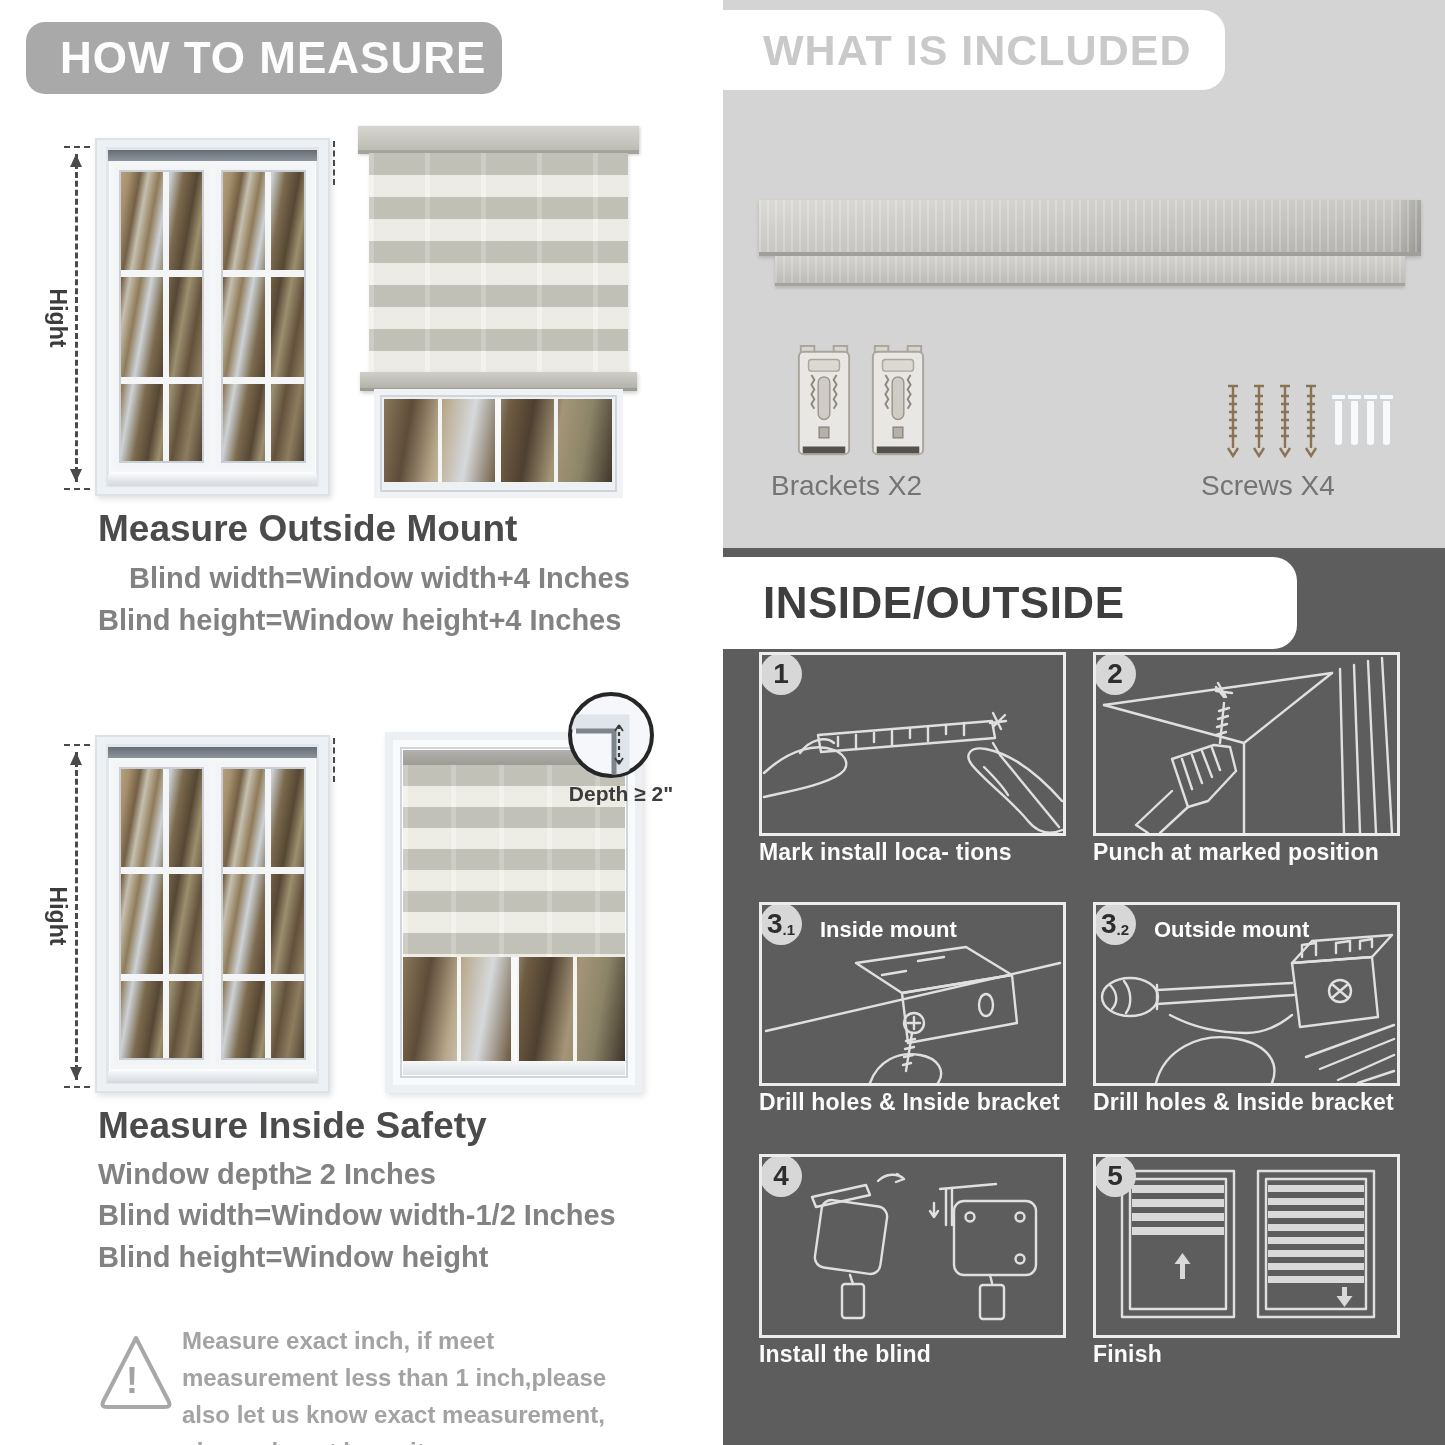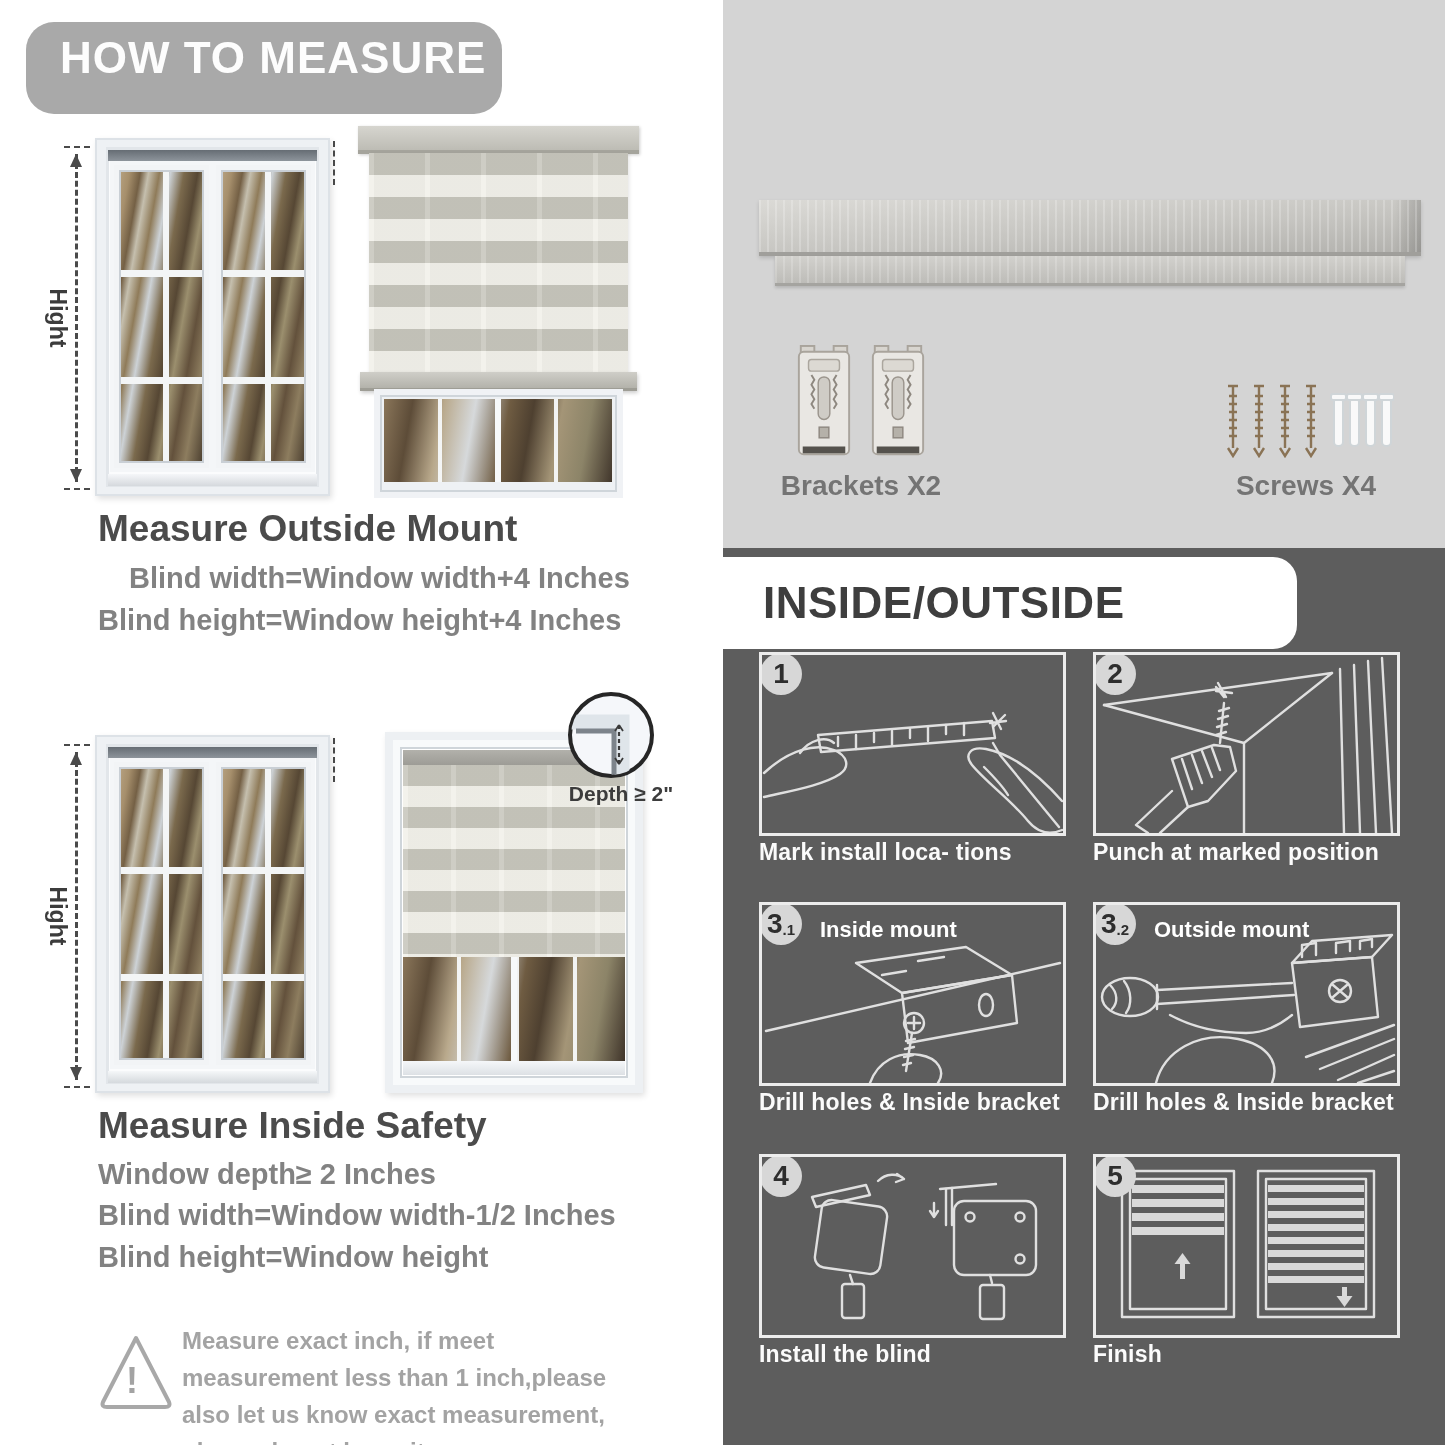--- a/index.html
+++ b/index.html
@@ -1,21 +1,21 @@
 <!DOCTYPE html>
 <html><head>
 <meta charset="utf-8">
 <style>
   html,body{margin:0;padding:0;background:#fff;}
   .canvas{position:relative;width:1445px;height:1445px;background:#fff;overflow:hidden;
           font-family:"Liberation Sans","DejaVu Sans",sans-serif;}
   .abs{position:absolute;}
 
   
-  .pill-left{left:26px;top:22px;width:476px;height:92px;background:#a9a9a9;border-radius:28px;
+  .pill-left{left:26px;top:22px;width:476px;height:72px;background:#a9a9a9;border-radius:19px;
              color:#fdfdfd;font-size:44px;font-weight:bold;line-height:72px;padding-left:34px;
              letter-spacing:1px;box-sizing:border-box;}
   .h-dim{height:36px;margin-top:43px;}
   .h-dim .dline{position:absolute;left:8px;right:8px;top:16px;border-top:3px dashed #4a4a4a;}
   .h-dim .dlabel{position:absolute;left:50%;top:17px;transform:translate(-50%,-50%);
                  background:#fff;padding:0 10px;font-size:23px;font-weight:bold;color:#3c3c3c;}
   .h-dim .ah-l{position:absolute;left:2px;top:11px;width:0;height:0;
                border:6px solid transparent;border-right:13px solid #4a4a4a;}
   .h-dim .ah-r{position:absolute;right:2px;top:11px;width:0;height:0;
                border:6px solid transparent;border-left:13px solid #4a4a4a;}
@@ -98,22 +98,22 @@
             linear-gradient(176deg,#dbdad6 0%,#c6c5c1 55%,#b1b0ac 100%);
           box-shadow:inset 0 -4px 0 #a09f9b,0 2px 4px rgba(0,0,0,.15);}
   .hr-bottom{position:absolute;left:52px;top:256px;width:630px;height:30px;
           background:
             repeating-linear-gradient(to right, rgba(255,255,255,.18) 0 2px, transparent 2px 8px),
             linear-gradient(#d2d1cd,#bbbab6);
           box-shadow:inset 0 -3px 0 #a5a4a0,0 2px 3px rgba(0,0,0,.15);}
   .inc-item{position:absolute;top:340px;height:170px;}
   .inc-icons{position:absolute;top:0;left:0;right:0;height:122px;display:flex;
              align-items:flex-end;justify-content:center;gap:16px;}
-  .inc-label{position:absolute;top:130px;left:0;right:0;text-align:center;
-             color:#747474;font-size:28px;font-weight:bold;}
+  .inc-label{position:absolute;top:130px;left:0;right:0;text-align:left;
+             color:#747474;font-size:28px;font-weight:normal;}
 
   
   .panel-mount{left:723px;top:548px;width:722px;height:897px;background:#5d5d5d;}
   .pill-mount{position:absolute;left:0;top:9px;width:574px;height:92px;background:#fff;
               border-radius:0 24px 24px 0;color:#3e3e3e;font-size:44px;font-weight:bold;
               line-height:92px;padding-left:40px;letter-spacing:.5px;box-sizing:border-box;}
   .step{position:absolute;width:307px;}
   .frame{position:relative;height:184px;border:3px solid #ececec;box-sizing:border-box;
          overflow:hidden;background:#5d5d5d;}
   .frame svg{position:absolute;inset:0;}
@@ -240,20 +240,23 @@
       <svg width="76" height="84" viewBox="0 0 76 84">
         <path d="M38,8 L71,72 Q73,77 67,77 L9,77 Q3,77 5,72 Z" fill="none" stroke="#a8a8a8" stroke-width="4" stroke-linejoin="round"></path>
       </svg>
       <span class="warn-excl">!</span>
     </div>
     <div class="abs warn-text" style="left:182px;top:1322px;">Measure exact inch, if meet measurement less than 1 inch,please also let us know exact measurement, please do not leave it</div>
   </section>
 
   <section class="abs panel-included">
 
+    <div class="pill-included">
+      <span>WHAT IS INCLUDED</span>
+    </div>
 
 
     <div class="hr-top"></div>
     <div class="hr-bottom"></div>
 
     <div class="inc-item" style="left:48px;width:180px;">
       <div class="inc-icons">
         <svg width="58" height="118" viewBox="0 0 60 122">
           <rect x="6" y="2" width="14" height="8" fill="#d8d5cf" stroke="#a9a49c" stroke-width="2"></rect>
           <rect x="40" y="2" width="14" height="8" fill="#d8d5cf" stroke="#a9a49c" stroke-width="2"></rect>

